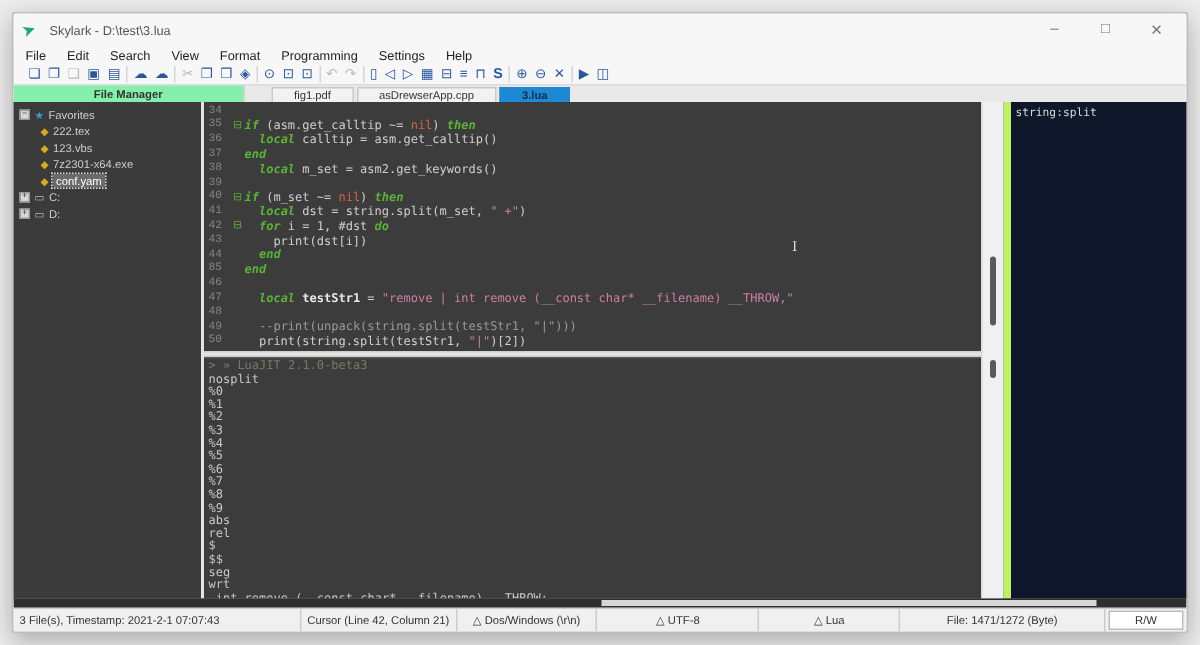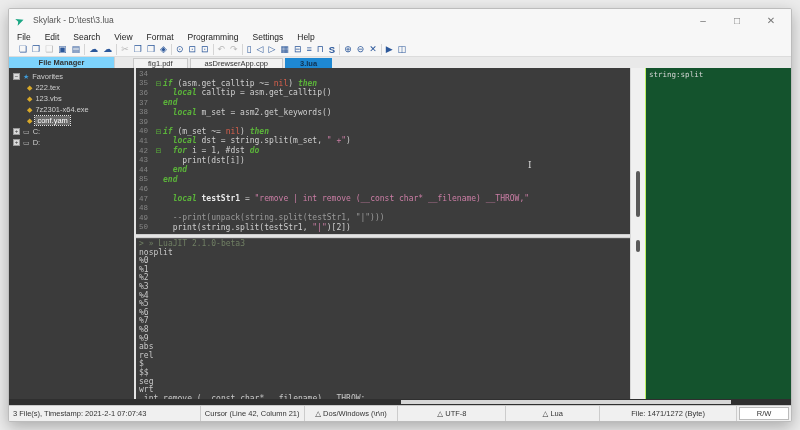--- a/index.html
+++ b/index.html
@@ -24,21 +24,21 @@
   
   .toolbar { height:13px; display:flex; align-items:center; padding-left:6px; flex:0 0 auto; }
   .tb-group { display:flex; align-items:center; padding:0 4px; border-right:1px solid #d5d5d5; gap:5px; }
   .tb-group:last-child { border-right:none; }
   .tb-icon { font-size:9px; line-height:11px; color:#2b579a; cursor:default; }
   .tb-icon.disabled { color:#b8b8b8; }
   .tb-icon.s-style { font-weight:bold; font-size:9.5px; }
 
   
   .tabrow { height:12px; display:flex; align-items:stretch; background:#e9e9e9; border-top:1px solid #dcdcdc; flex:0 0 auto; }
-  .fm-header { width:106px; background:#7dd3fc; border-right:1px solid #cfcfcf;
+  .fm-header { width:154px; background:#86efac; border-right:1px solid #cfcfcf;
     font-size:7.5px; font-weight:bold; color:#333; display:flex; align-items:center; justify-content:center; }
   .tab { margin:1px 1px 0 1px; padding:0 14px; font-size:7.5px; color:#333; background:#f2f2f2;
     border:1px solid #c9c9c9; border-bottom:none; display:flex; align-items:center; }
   .tab.first { margin-left:18px; }
   .tab.active { background:#1e88d2; color:#10304e; border-color:#1e88d2; font-weight:bold; }
 
   
   .content { flex:1 1 auto; display:flex; min-height:0; background:#3c3c3c; }
   .filetree { width:127px; flex:0 0 auto; background:#3b3b3b; border-right:2px solid #e4e4e4; padding-top:3px; overflow:hidden; }
   .tree-row { display:flex; align-items:center; height:11px; padding-left:4px; }
@@ -70,21 +70,21 @@
   .splitter { height:4px; flex:0 0 auto; background:#e4e4e4; border-top:1px solid #cfcfcf; border-bottom:1px solid #cfcfcf; }
   .output-pane { flex:1 1 auto; background:#3c3c3c; overflow:hidden; padding:1px 0 0 3px; border-top:1px solid #555; }
   .out-line { font-family:"DejaVu Sans Mono", monospace; font-size:8px; line-height:8.6px; color:#c8c8c8; white-space:pre; }
   .out-line.banner { color:#6f7f63; }
 
   .vscroll { width:15px; flex:0 0 auto; background:#f0f0f0; border-left:1px solid #d8d8d8; position:relative; }
   .vthumb { position:absolute; left:5px; width:4px; background:#5a5a5a; border-radius:2px; }
   .vthumb.t1 { top:103px; height:46px; }
   .vthumb.t2 { top:172px; height:12px; }
 
-  .right-panel { width:146px; flex:0 0 auto; background:#14532d; border-left:1px solid #bef264; padding:2px 0 0 3px; }
+  .right-panel { width:122px; flex:0 0 auto; background:#0f172a; border-left:5px solid #bef264; padding:2px 0 0 3px; }
   .rp-text { font-family:"DejaVu Sans Mono", monospace; font-size:7.5px; color:#d8d8d8; }
 
   
   .bottom-strip { height:6px; flex:0 0 auto; background:#2f2f2f; position:relative; }
   .hthumb { position:absolute; left:392px; top:1px; width:330px; height:4px; background:#d6d6d6; }
   .statusbar { height:16px; flex:0 0 auto; background:#f0f0f0; border-top:1px solid #c9c9c9; display:flex; align-items:stretch; }
   .sb-seg { font-size:7.5px; color:#333; display:flex; align-items:center; justify-content:center;
     border-right:1px solid #cccccc; padding:0 4px; white-space:nowrap; overflow:hidden; }
   .sb-seg.left { justify-content:flex-start; }
   .sb-seg.raised { background:#ffffff; border:1px solid #bbb; margin:1px 2px; justify-content:center; }

